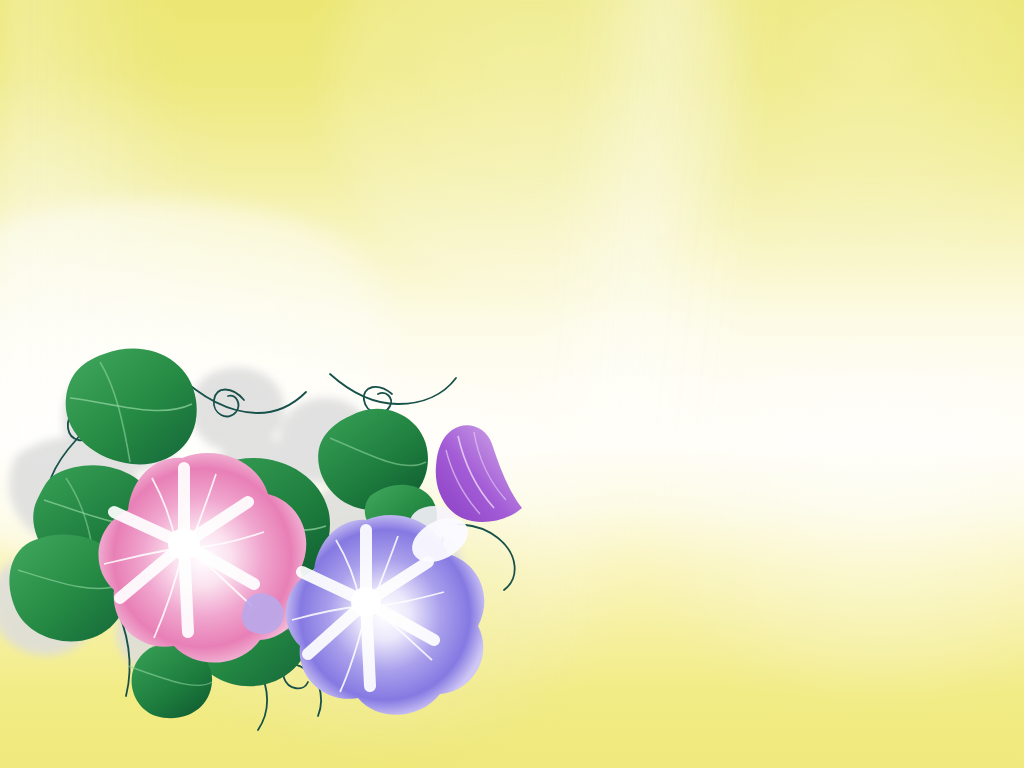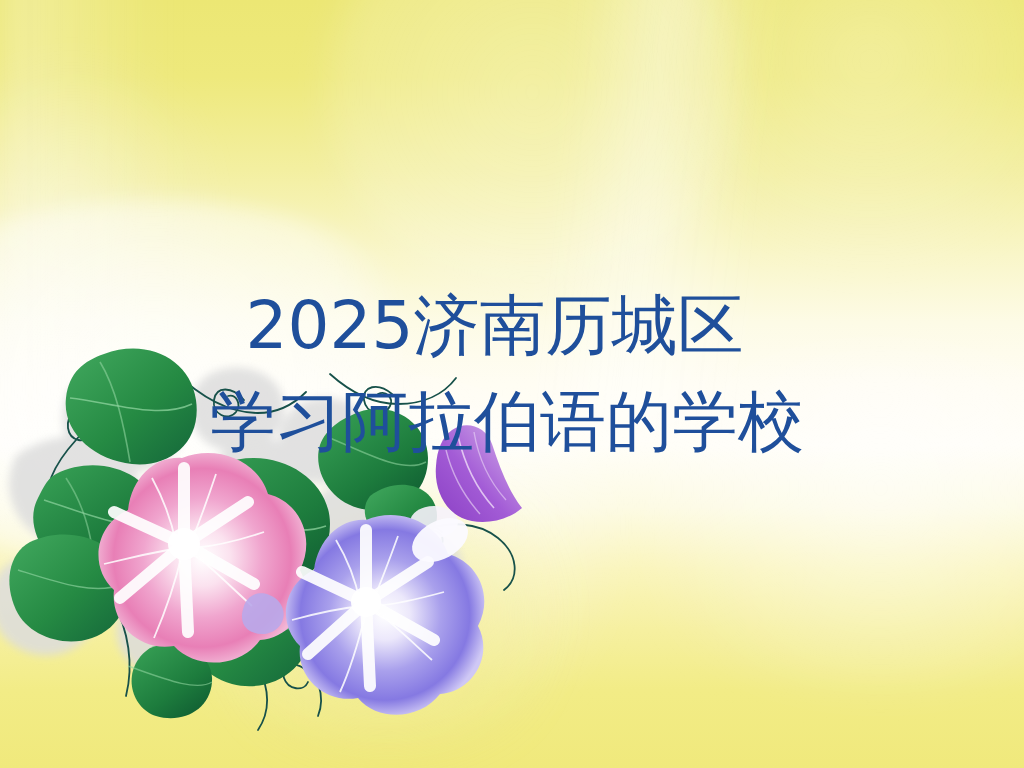--- a/index.html
+++ b/index.html
@@ -299,18 +299,14 @@
 
         <ellipse cx="74" cy="-58" rx="30" ry="19" fill="#fbfaff" opacity=".95" transform="rotate(-28 74 -58)"></ellipse>
       </g>
 
       <g transform="translate(246,248) rotate(12)">
         <path d="M0 12 C0 0 10 -8 22 -6 C36 -4 44 8 40 20 C36 32 20 38 8 32 C1 28 -1 20 0 12 Z" fill="#b9a8ea" opacity=".9"></path>
       </g>
     </svg>
   </div>
 
-  <div class="title-block">
-    <span class="title-line title-line-1" style="color: rgb(31, 79, 155);">2025济南历城区</span>
-    <span class="title-line title-line-2" style="color: rgb(31, 79, 155);">学习阿拉伯语的学校</span>
-  </div>
 
 </div>
 
 </body></html>

